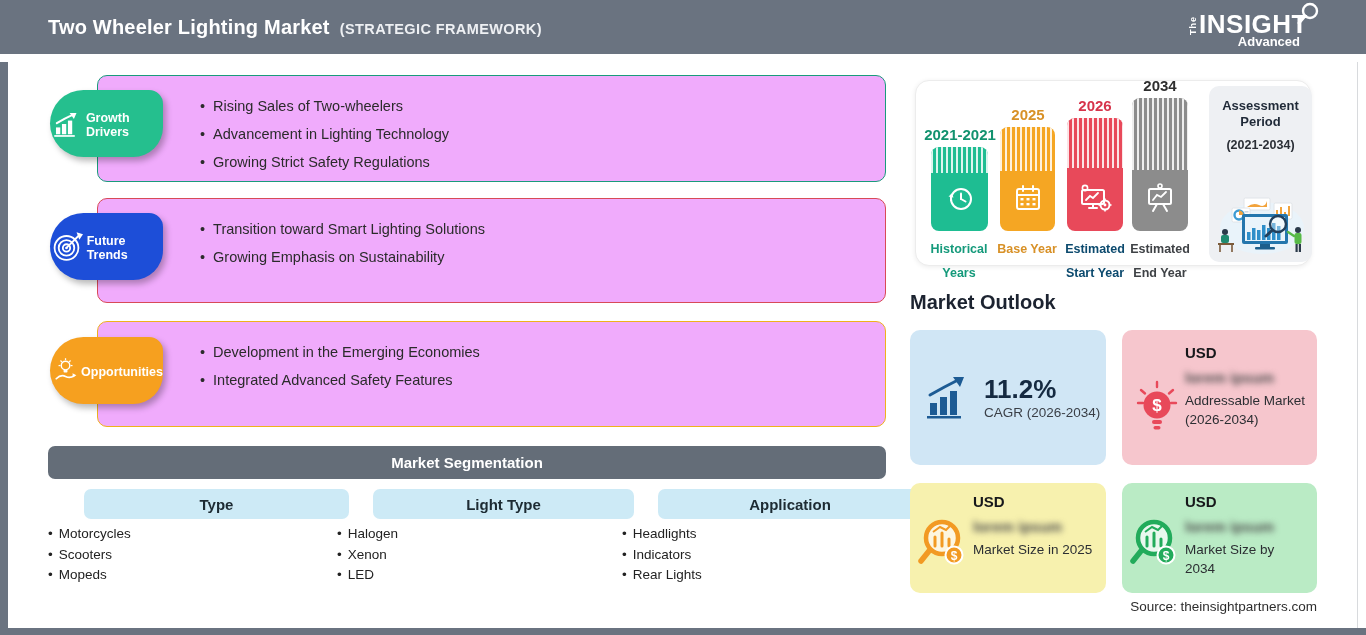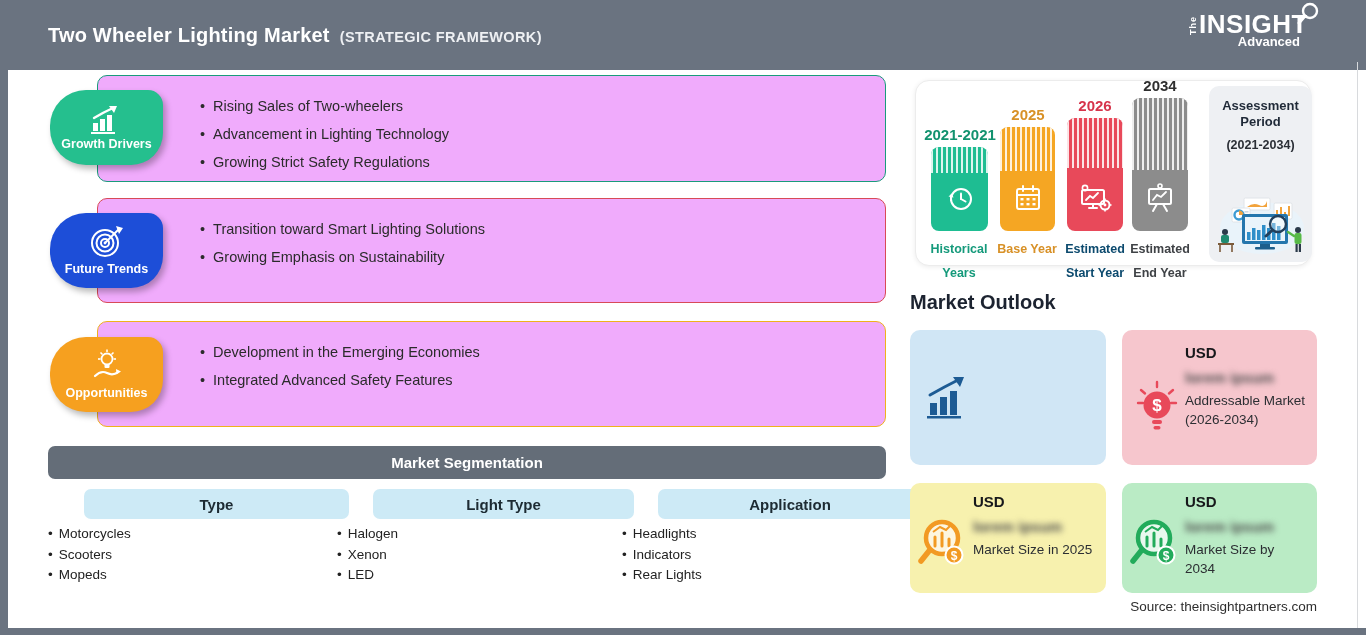--- a/index.html
+++ b/index.html
@@ -1,20 +1,20 @@
 <!DOCTYPE html>
 <html><head>
 <meta charset="utf-8">
 <style>
   * { margin:0; padding:0; box-sizing:border-box; }
   html,body { width:1366px; height:635px; }
   body { font-family:"Liberation Sans", sans-serif; background:#ffffff; position:relative; overflow:hidden; }
 
   
-  .header { position:absolute; left:0; top:0; width:1366px; height:70px; background:#6a7380; display:flex; align-items:center; }
+  .header { position:absolute; left:0; top:0; width:1366px; height:54px; background:#6a7380; display:flex; align-items:center; }
   .frame-left  { position:absolute; left:0; top:62px; width:8px; height:573px; background:#6a7380; }
   .frame-bottom{ position:absolute; left:0; bottom:0; width:1366px; height:7px; background:#6a7380; }
   .frame-right { position:absolute; left:1357px; top:62px; width:1px; height:566px; background:#d8dadd; }
 
   .title-wrap { display:flex; align-items:baseline; gap:10px; padding-left:48px; }
   .page-title { color:#ffffff; font-size:20px; font-weight:bold; letter-spacing:.2px; }
   .page-subtitle { color:#eef0f3; font-size:14.5px; font-weight:600; letter-spacing:.4px; }
 
   
   .logo { position:absolute; right:58px; top:11px; display:flex; align-items:flex-start; color:#fff; }
@@ -26,22 +26,22 @@
 
   
   .sec-box { position:absolute; left:97px; width:789px; background:#f0abfc; border-radius:10px; }
   .sec-box ul { list-style:none; padding:16px 20px 0 102px; }
   .sec-box li { font-size:14.5px; color:#2b2b2b; line-height:28px; }
   .sec-box li::before { content:"•"; margin-right:8px; color:#2b2b2b; }
   #box-growth { top:75px;  height:107px; border:1.5px solid #1a9b7b; }
   #box-trends { top:198px; height:105px; border:1.5px solid #d84a57; }
   #box-opps   { top:321px; height:106px; border:1.5px solid #eeb21c; }
 
-  .badge { position:absolute; left:50px; width:113px; height:75px; border-radius:36px 15px 32px 36px;
-           display:flex; flex-direction:column; align-items:center; justify-content:center;
+  .badge { position:absolute; left:50px; width:113px; height:67px; border-radius:36px 15px 32px 36px;
+           display:flex; flex-direction:row; align-items:center; justify-content:center;
            box-shadow:3px 4px 6px rgba(0,0,0,.28); z-index:2; }
   .badge .blabel { color:#fff; font-size:12.5px; font-weight:bold; margin-top:3px; }
   #badge-growth { top:90px;  background:#25bf8e; }
   #badge-trends { top:213px; background:#1d4ed8; }
   #badge-opps   { top:337px; background:#f6a01f; }
 
   
   .seg-bar { position:absolute; left:48px; top:446px; width:838px; height:33px; background:#646d78; border-radius:7px;
              color:#fff; font-size:15px; font-weight:bold; display:flex; align-items:center; justify-content:center; }
   .seg-pill { position:absolute; top:489px; height:30px; background:#cdeaf6; border-radius:7px;
@@ -328,20 +328,24 @@
 
 <div class="card" id="card-cagr">
   <svg width="50" height="46" viewBox="0 0 50 46">
     <rect x="6" y="28" width="7" height="12" fill="#1d5b94"></rect>
     <rect x="16" y="22" width="7" height="18" fill="#1d5b94"></rect>
     <rect x="26" y="16" width="7" height="24" fill="#1d5b94"></rect>
     <rect x="3" y="41" width="34" height="2.5" fill="#1d5b94"></rect>
     <path d="M6 20 Q20 12 34 5" fill="none" stroke="#1d5b94" stroke-width="3" stroke-linecap="round"></path>
     <path d="M29 2 L40 2 L36 12 Z" fill="#1d5b94"></path>
   </svg>
+  <div style="margin-left:10px;">
+    <div class="big">11.2%</div>
+    <div class="sub">CAGR (2026-2034)</div>
+  </div>
 </div>
 
 <div class="card" id="card-addr">
   <svg class="cicon" width="50" height="56" viewBox="0 0 50 56">
     <g stroke="#e8495a" stroke-width="2.4" stroke-linecap="round">
       <line x1="25" y1="4" x2="25" y2="9"></line>
       <line x1="9" y1="12" x2="13" y2="15.5"></line>
       <line x1="41" y1="12" x2="37" y2="15.5"></line>
       <line x1="6" y1="25" x2="11" y2="25"></line>
       <line x1="44" y1="25" x2="39" y2="25"></line>

